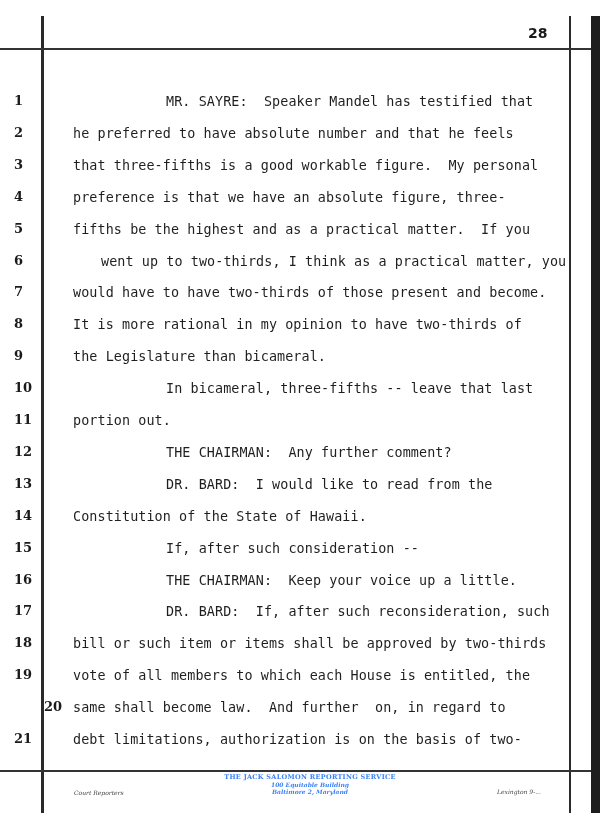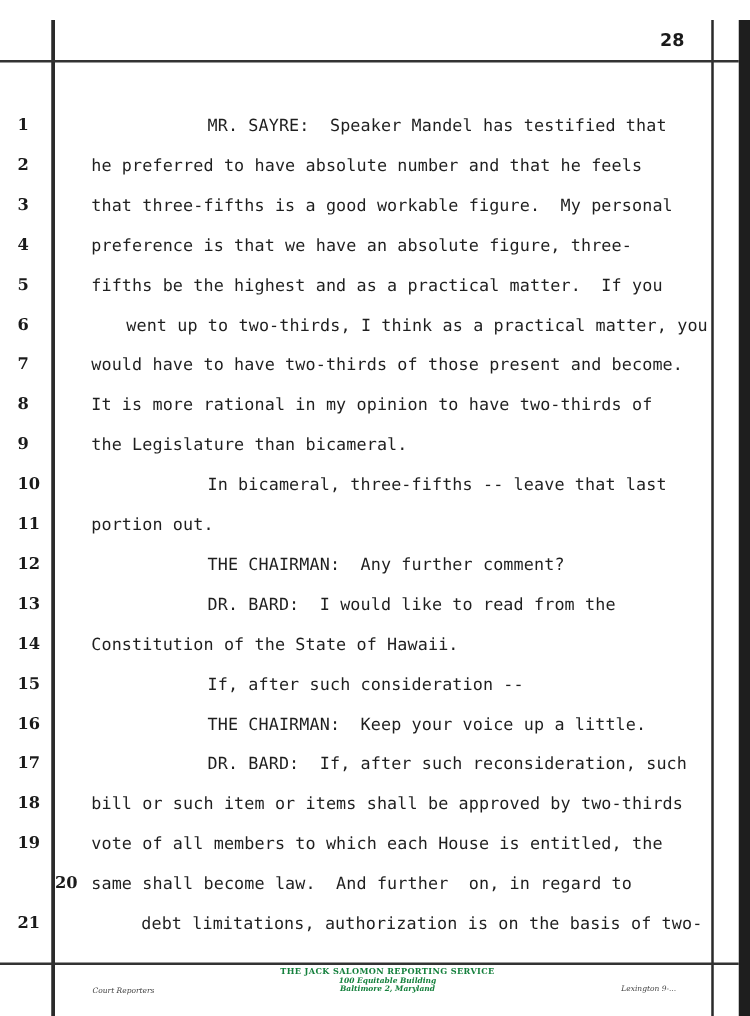--- a/index.html
+++ b/index.html
@@ -21,21 +21,21 @@
     .line-num {
       position: absolute; left: 14px; width: 20px; text-align: left;
       font-family: "DejaVu Serif", serif; font-weight: bold; font-size: 13px;
     }
     .line-text {
       position: absolute; white-space: pre; font-size: 13.4px; font-weight: normal;
       letter-spacing: 0.1px; color: #1f1f1f;
     }
     .footer-center {
       position: absolute; left: 200px; width: 220px; top: 757px; text-align: center;
-      font-family: "DejaVu Serif", serif; font-weight: bold; color: #15803d;
+      font-family: "DejaVu Serif", serif; font-weight: bold; color: #3b82f6;
     }
     .footer-center .f1 { font-size: 6.5px; letter-spacing: 0.3px; }
     .footer-center .f2, .footer-center .f3 { font-size: 6px; font-style: italic; }
     .footer-left {
       position: absolute; left: 74px; top: 773px; font-family: "DejaVu Serif", serif;
       font-style: italic; font-size: 6px; color: #444;
     }
     .footer-right {
       position: absolute; left: 497px; top: 772px; font-family: "DejaVu Serif", serif;
       font-style: italic; font-size: 6px; color: #444;
@@ -88,21 +88,21 @@
       <div class="line-text" style="top: 556.5px; left: 166px;">THE CHAIRMAN:  Keep your voice up a little.</div>
       <div class="line-num" style="top: 587.4px;">17</div>
       <div class="line-text" style="top: 588.4px; left: 166px;">DR. BARD:  If, after such reconsideration, such</div>
       <div class="line-num" style="top: 619.3px;">18</div>
       <div class="line-text" style="top: 620.3px; left: 73px;">bill or such item or items shall be approved by two-thirds</div>
       <div class="line-num" style="top: 651.2px;">19</div>
       <div class="line-text" style="top: 652.2px; left: 73px;">vote of all members to which each House is entitled, the</div>
       <div class="line-num" style="top: 683.1px; margin-left: 30px;">20</div>
       <div class="line-text" style="top: 684.1px; left: 73px;">same shall become law.  And further  on, in regard to</div>
       <div class="line-num" style="top: 715px;">21</div>
-      <div class="line-text" style="top: 716px; left: 73px; margin-left: 40px;">debt limitations, authorization is on the basis of two-</div>
+      <div class="line-text" style="top: 716px; left: 73px;">debt limitations, authorization is on the basis of two-</div>
     </div>
 
   <div class="footer-center">
     <div class="f1">THE JACK SALOMON REPORTING SERVICE</div>
     <div class="f2">100 Equitable Building</div>
     <div class="f3">Baltimore 2, Maryland</div>
   </div>
   <div class="footer-left">Court Reporters</div>
   <div class="footer-right">Lexington 9-...</div>
 </div>

